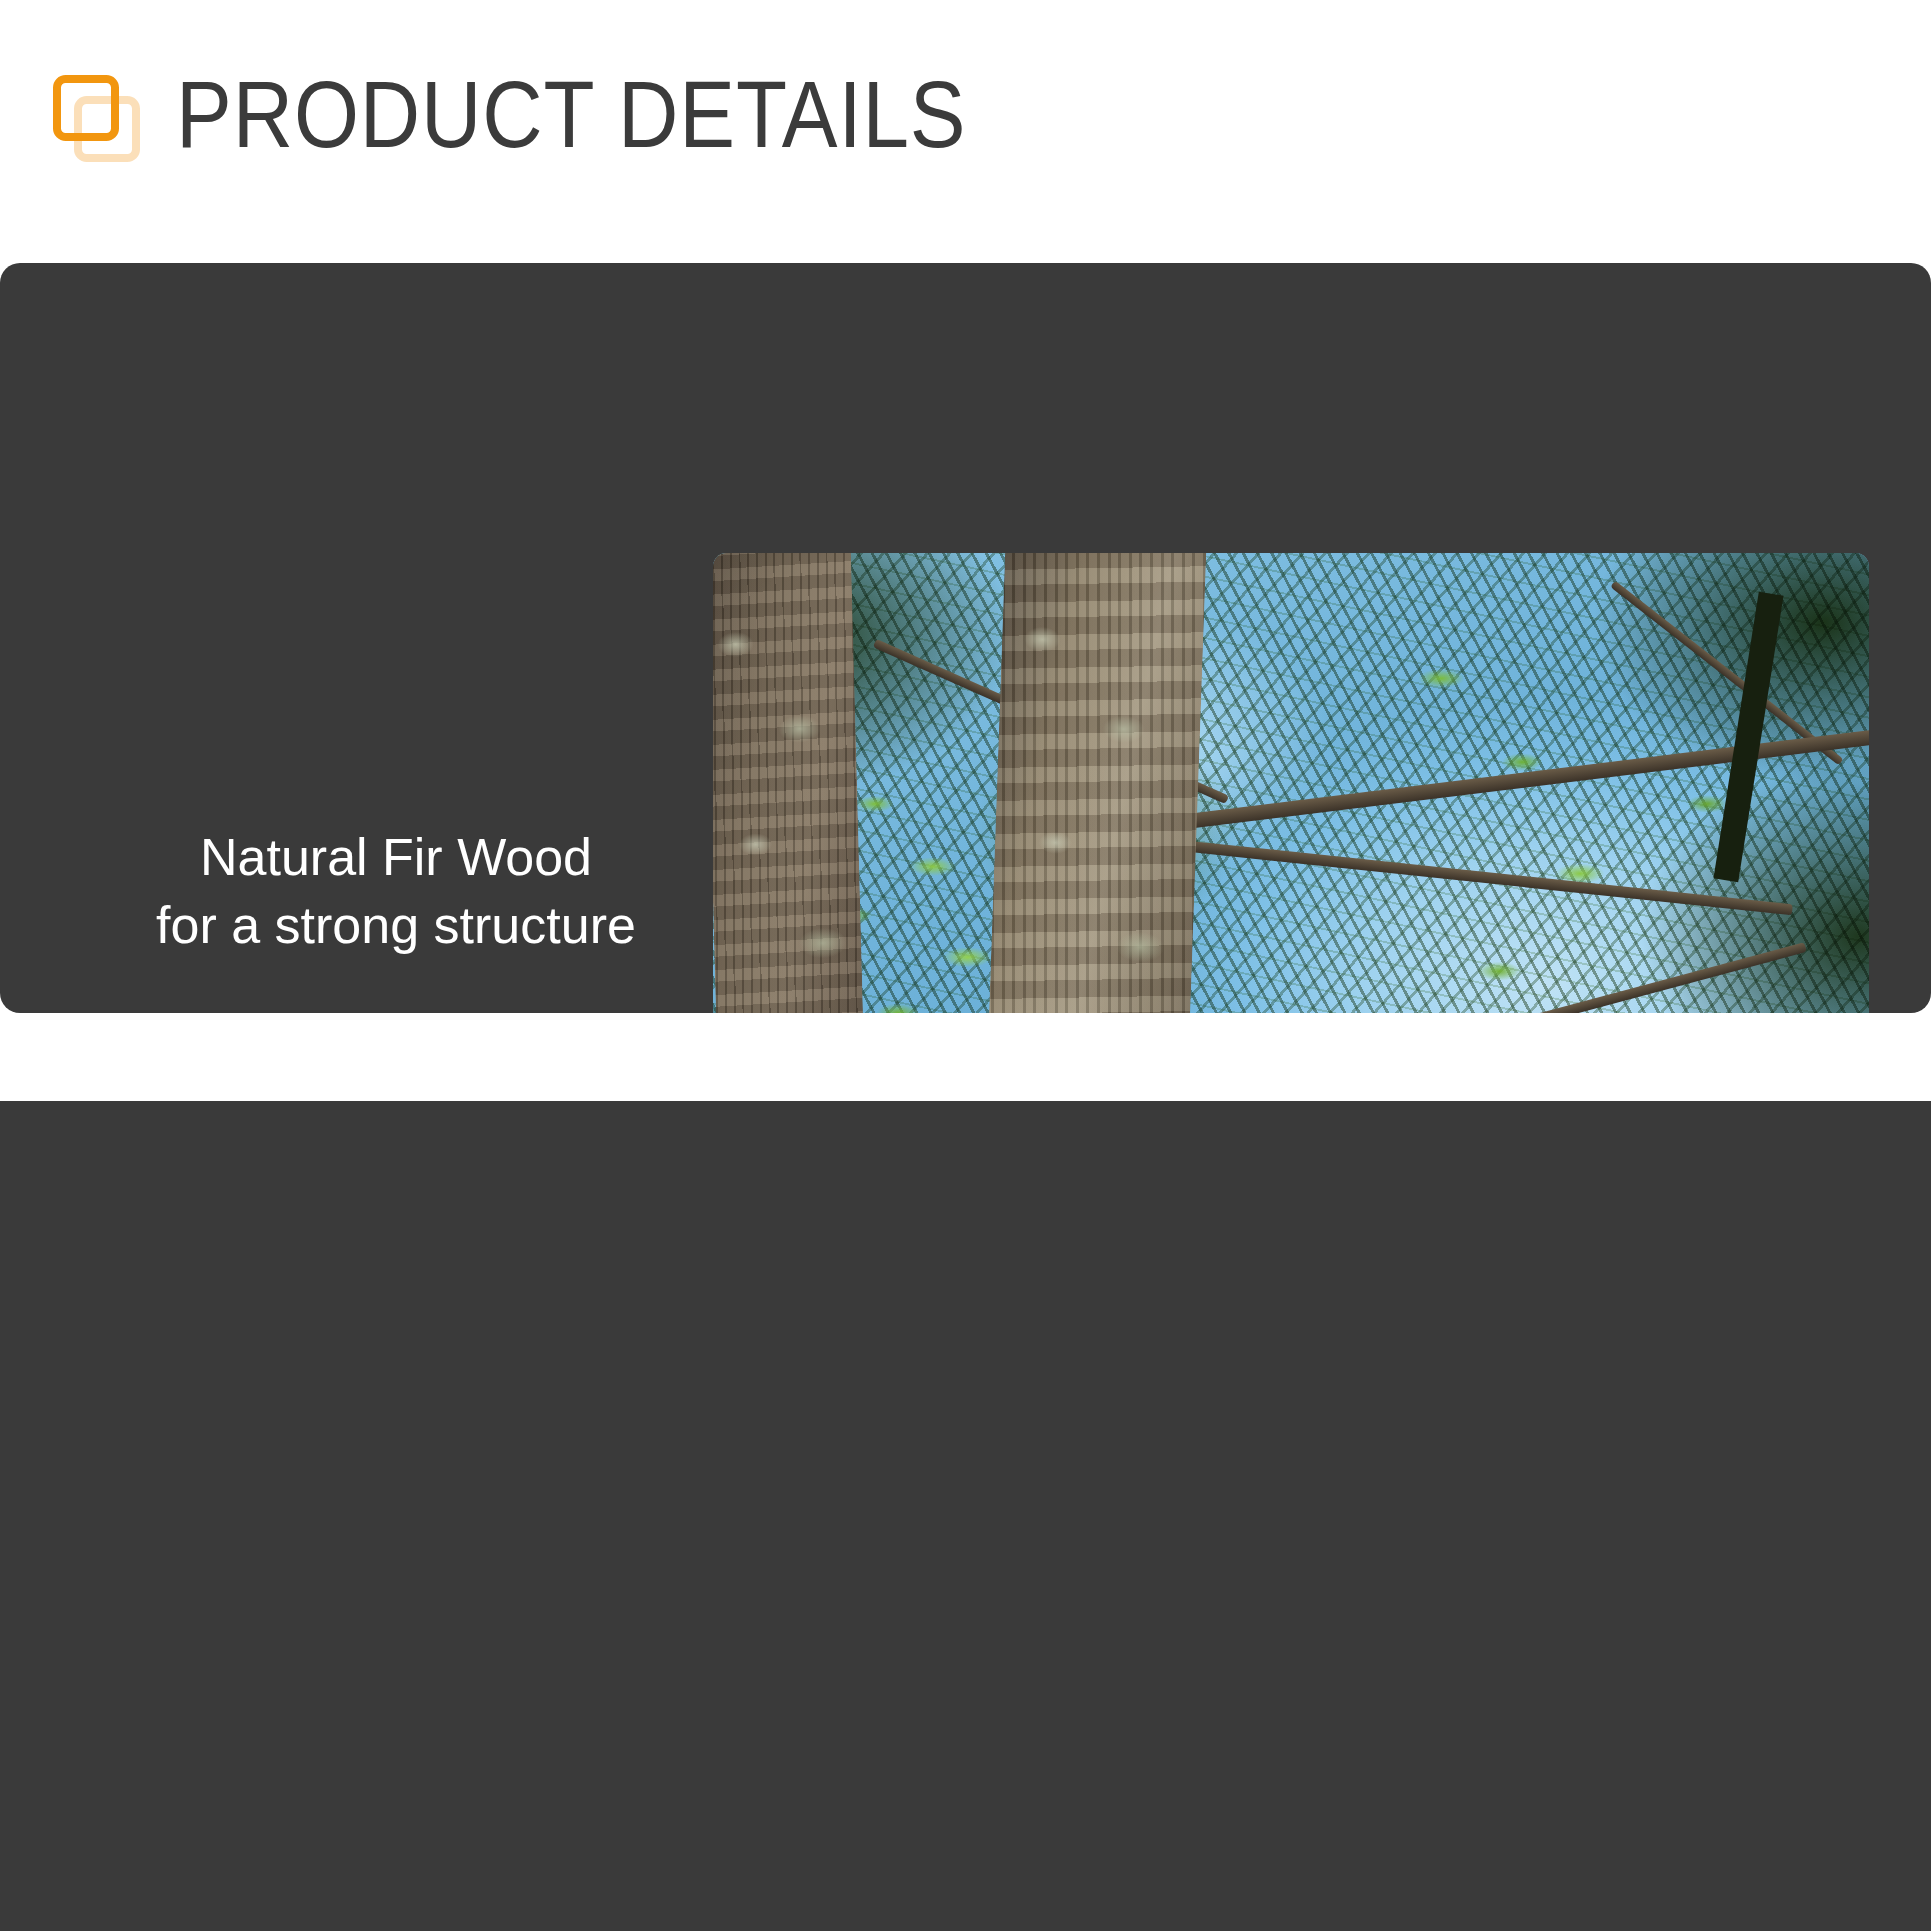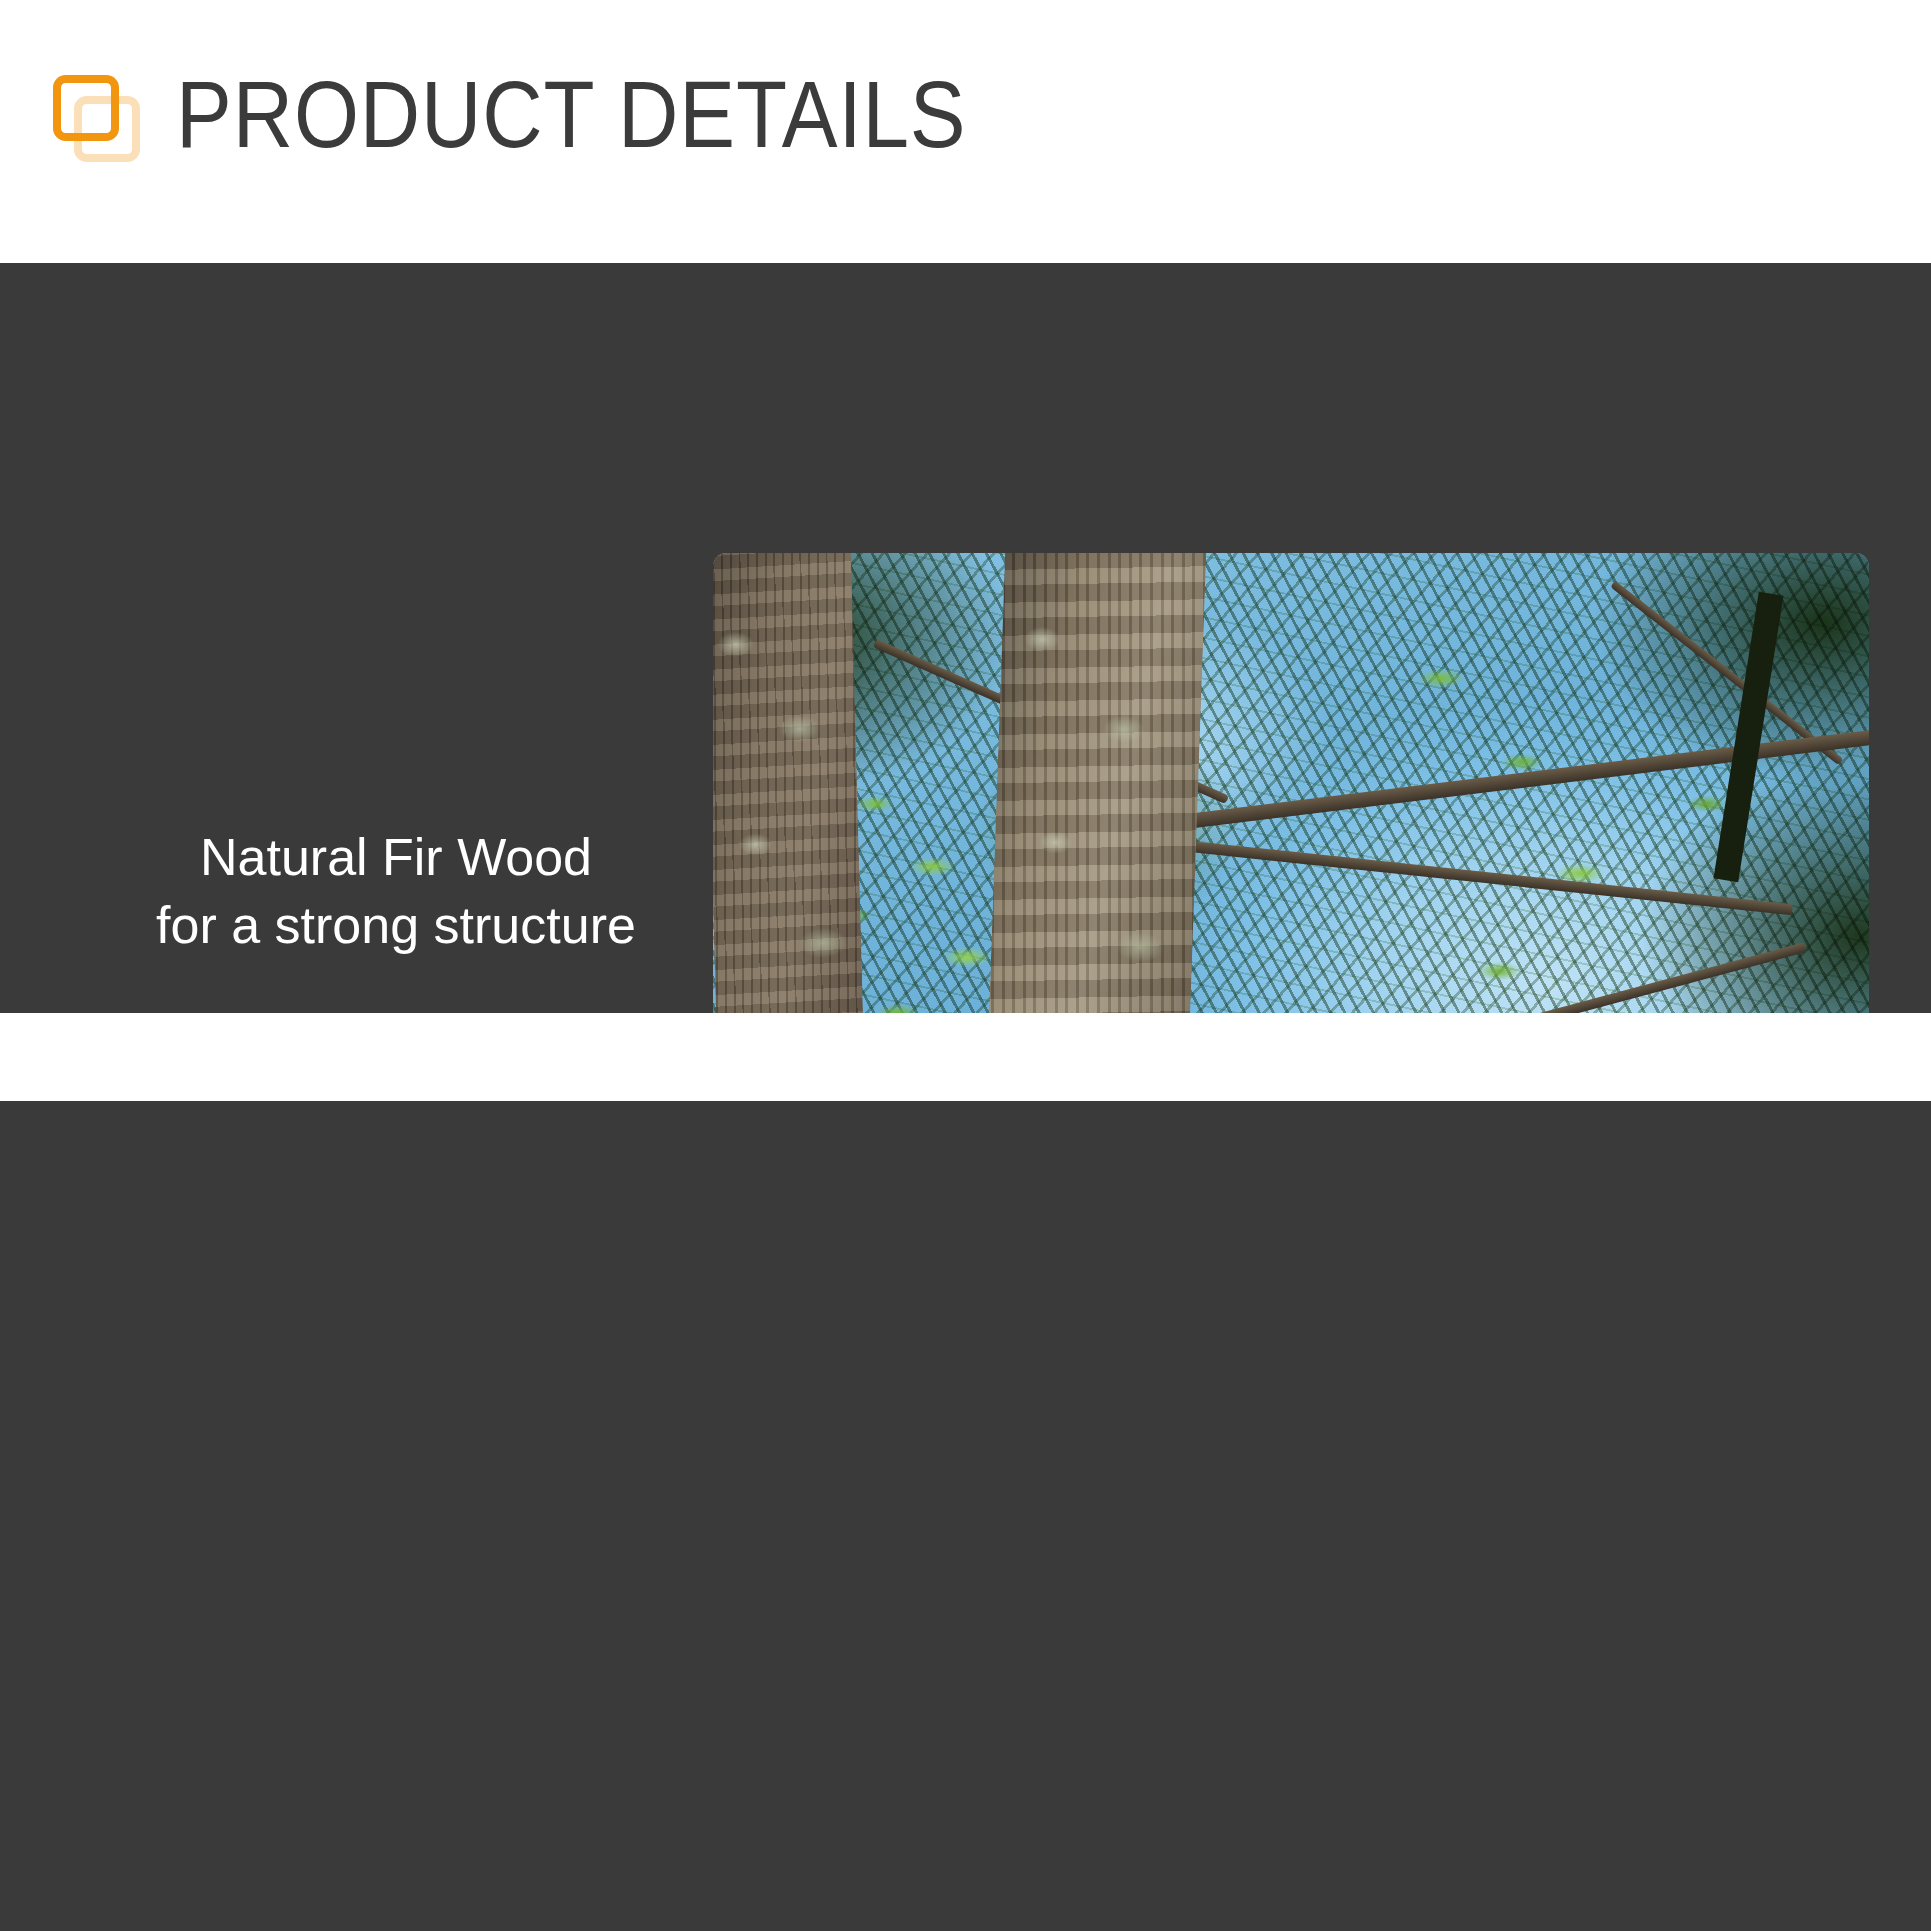--- a/index.html
+++ b/index.html
@@ -70,21 +70,21 @@
     white-space: nowrap;
   }
 
   
   .band {
     position: absolute;
     left: 0;
     width: 1931px;
     background: #3a3a3a;
   }
-  .band-1 { top: 263px;  height: 750px; }
+  .band-1 { top: 263px;  height: 750px; border-radius: 20px; }
   .band-2 { top: 1101px; height: 830px; }
 
   .gap-white {
     position: absolute;
     left: 0;
     top: 1013px;
     width: 1931px;
     height: 88px;
     background: #ffffff;
   }

